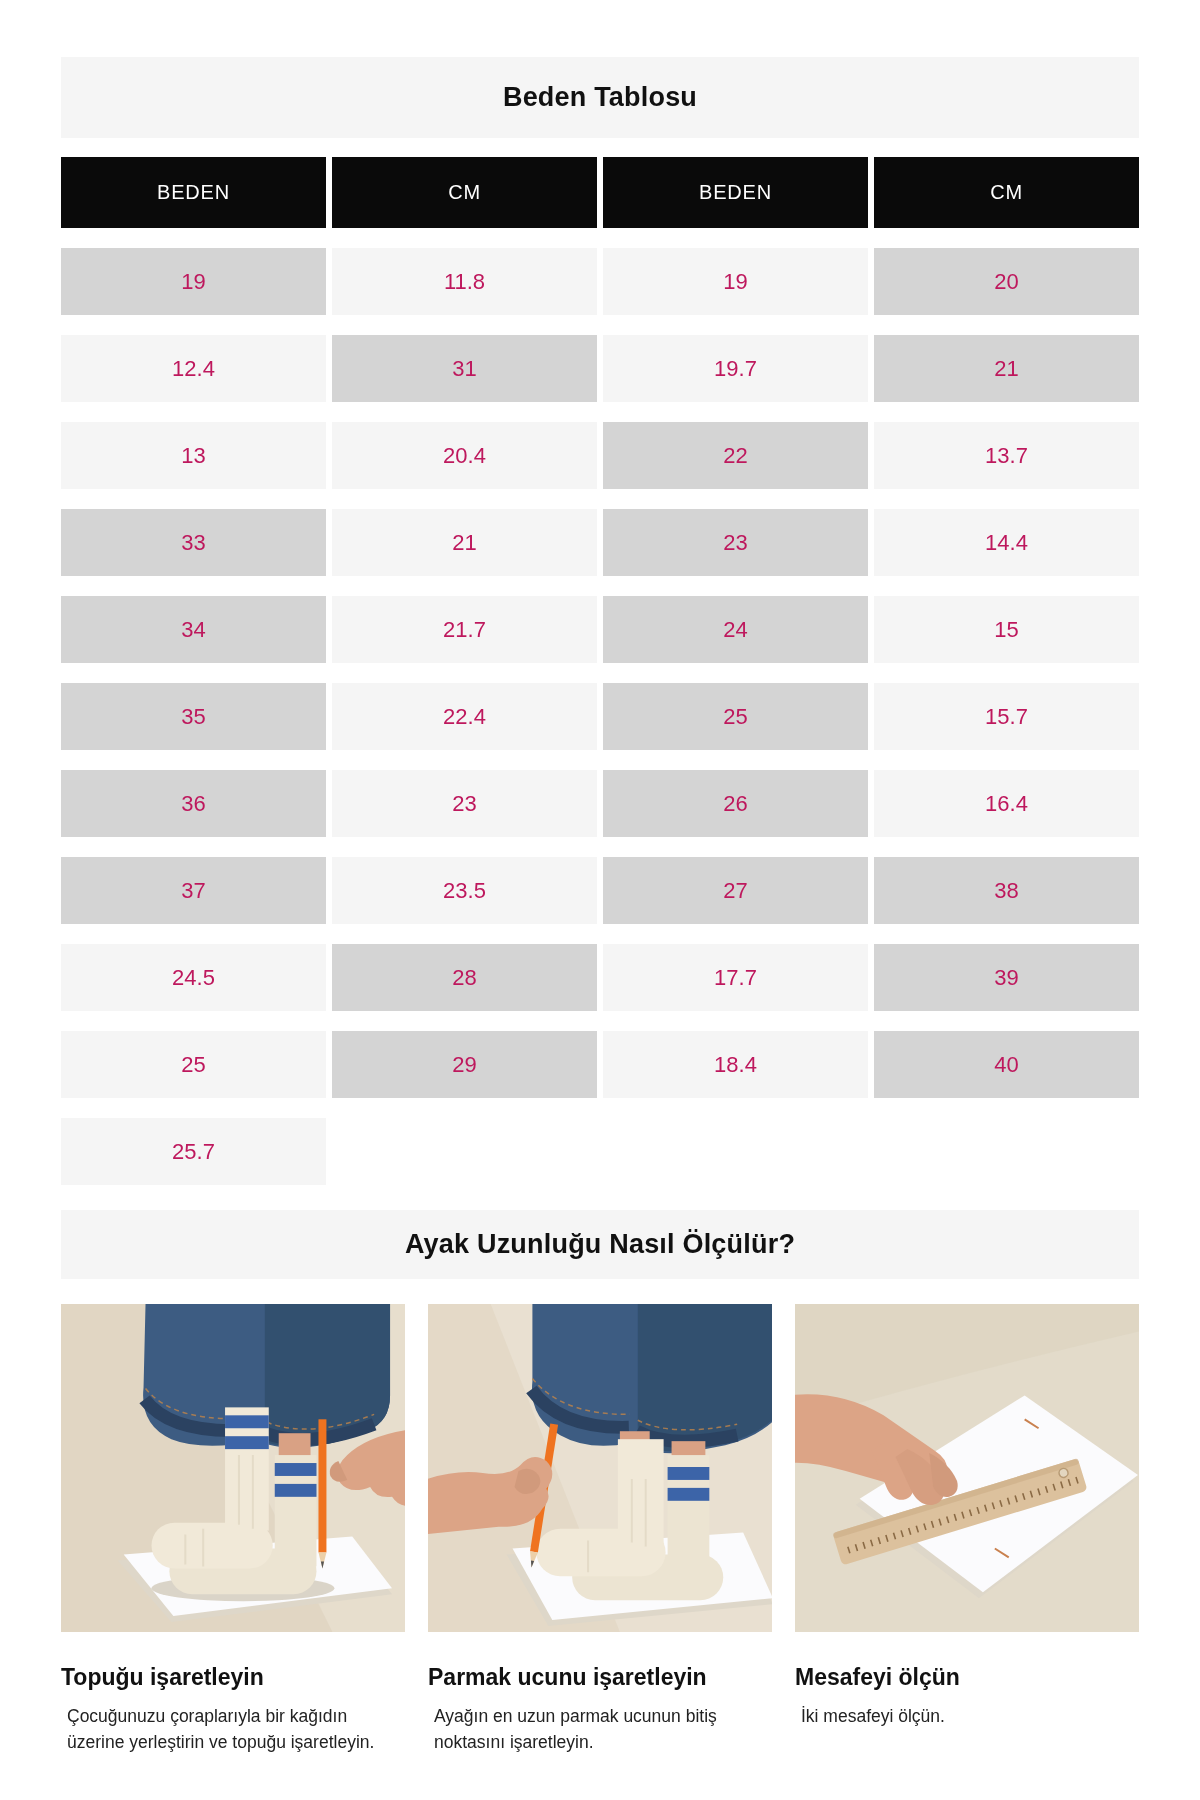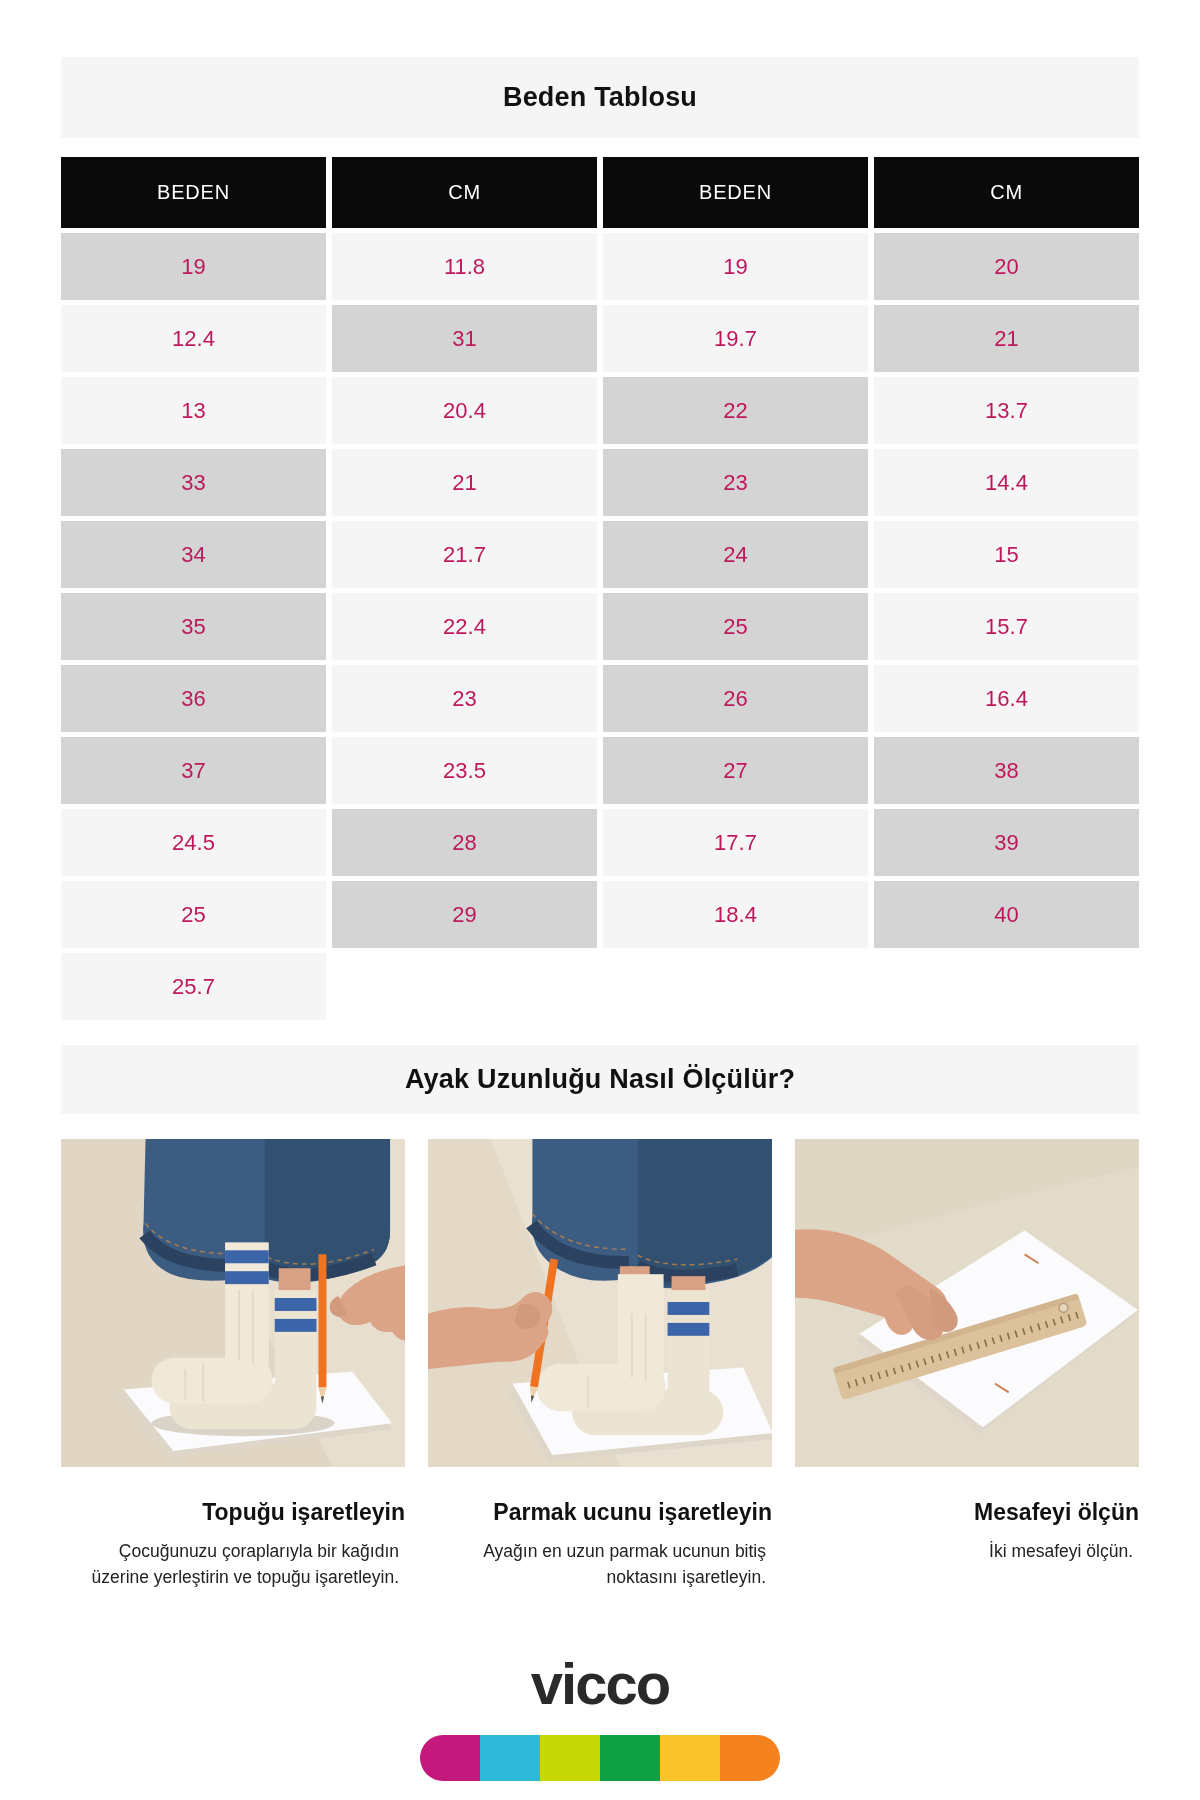--- a/index.html
+++ b/index.html
@@ -14,36 +14,36 @@
     margin-top:57px; height:81px; background:#f5f5f5;
     display:flex; align-items:center; justify-content:center;
   }
   .band h2 { margin:0; font-size:27px; font-weight:700; letter-spacing:.2px; color:#111111; }
   .band.band2 { margin-top:25px; height:69px; }
 
   .size-table {
     margin-top:19px;
     display:grid; grid-template-columns:repeat(4,1fr);
     grid-template-rows:71px; grid-auto-rows:67px;
-    gap:5px 6px;
+    gap:20px 6px;
   }
   .th {
     background:#0a0a0a; color:#ffffff;
     display:flex; align-items:center; justify-content:center;
     font-size:20px; letter-spacing:.8px;
   }
   .cell { display:flex; align-items:center; justify-content:center; font-size:22px; color:#be185d; }
   .cell-size { background:#d4d4d4; }
   .cell-cm   { background:#f5f5f5; }
 
   .figures { margin-top:25px; display:grid; grid-template-columns:repeat(3,1fr); gap:23px; }
   .figures figure { margin:0; height:328px; overflow:hidden; }
   .figures svg { display:block; width:100%; height:100%; }
 
-  .captions { margin-top:18px; display:grid; grid-template-columns:repeat(3,1fr); gap:23px; text-align:right; }
+  .captions { margin-top:18px; display:grid; grid-template-columns:repeat(3,1fr); gap:23px; text-align:left; }
   .caption h3 { margin:14px 0 12px; font-size:23px; font-weight:700; color:#111111; }
   .caption p  { margin:0 auto; max-width:332px; font-size:17.5px; line-height:1.5; color:#222222; }
 
   .footer { margin-top:64px; text-align:center; }
   .logo {
     display:inline-block; font-size:58px; font-weight:800;
     letter-spacing:-2px; color:#2b2a29; line-height:1;
   }
   .color-bar {
     margin:22px auto 0; width:360px; height:46px;

